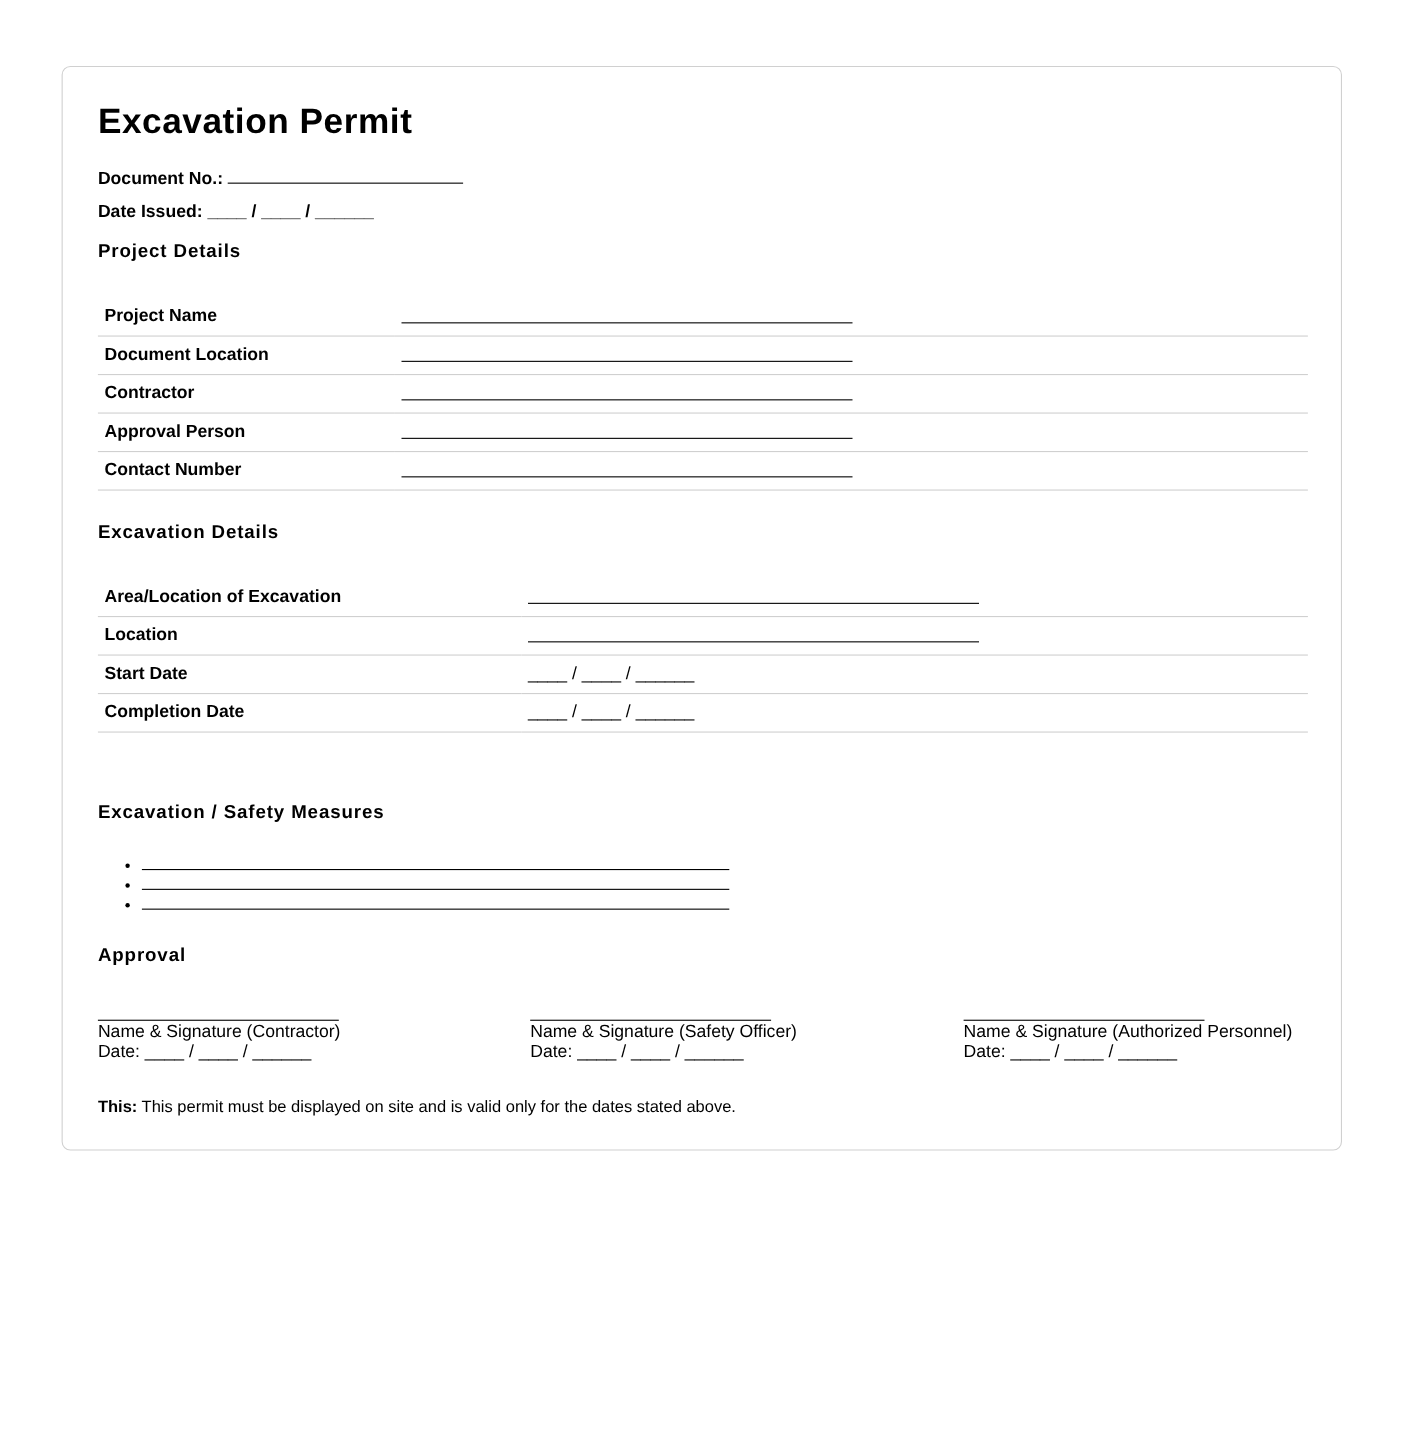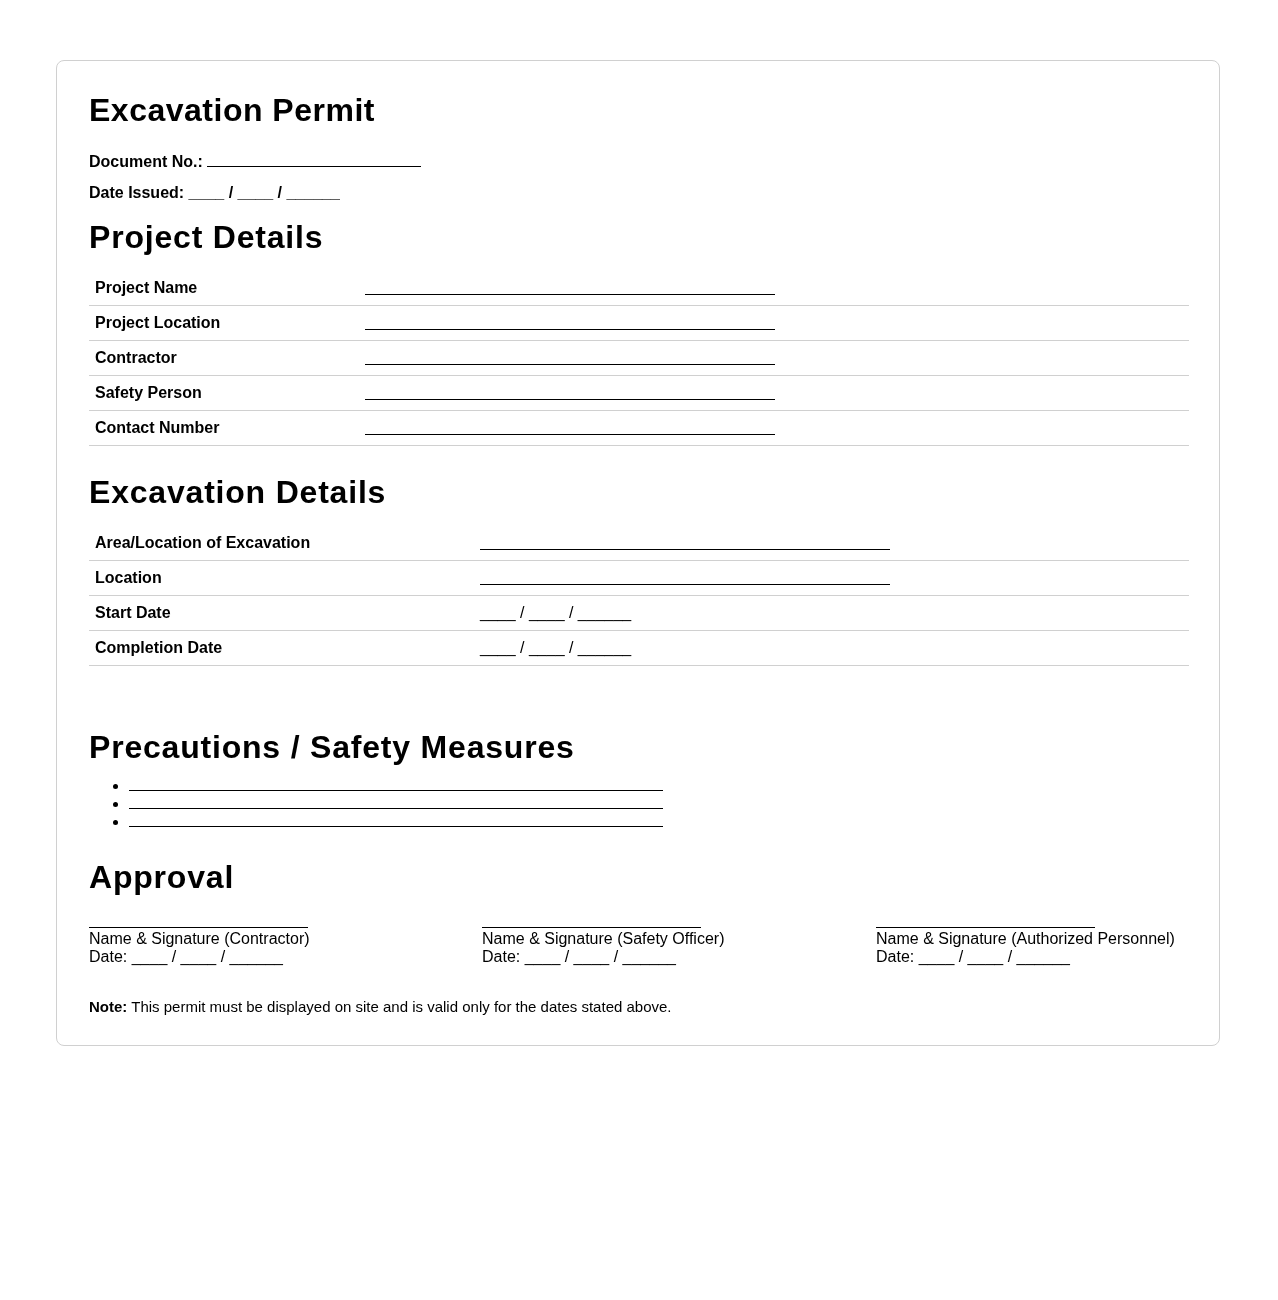--- a/index.html
+++ b/index.html
@@ -4,21 +4,21 @@
 <style>
   html, body { margin: 0; padding: 0; background: #ffffff; }
   body { width: 1278px; height: 1300px; position: relative; font-family: "Liberation Sans", sans-serif; color: #000; }
   .card {
     position: absolute; left: 56px; top: 60px; width: 1164px; height: 986px;
     border: 1px solid #d0d0d0; border-radius: 8px; box-sizing: border-box;
     padding: 0 32px;
   }
   h1 { position: absolute; left: 32px; top: 90px; margin: 0; font-size: 32px; font-weight: bold; letter-spacing: 0.5px; text-align: center; }
   .meta { position: absolute; left: 32px; font-size: 16px; font-weight: bold; }
-  h2 { position: absolute; left: 32px; margin: 0; font-size: 32px; font-weight: bold; letter-spacing: 0.8px; }
+  h2 { position: absolute; left: 32px; margin: 0; font-size: 17px; font-weight: bold; letter-spacing: 0.8px; }
   table.form { position: absolute; left: 32px; width: 1100px; border-collapse: collapse; }
   table.form td { height: 34px; border-bottom: 1px solid #d0d0d0; font-size: 16px; padding: 0 6px; vertical-align: middle; }
   table.form td.label { font-weight: bold; }
   .line { display: inline-block; border-bottom: 1px solid #000; height: 16px; vertical-align: baseline; }
   .date-blank { font-size: 16px; }
   ul.precautions { position: absolute; left: 32px; top: 776px; margin: 0; padding-left: 40px; font-size: 16px; }
   ul.precautions li { height: 18px; line-height: 18px; }
   ul.precautions li .line { width: 534px; height: 14px; }
   .sig { position: absolute; top: 910px; font-size: 16px; line-height: 18px; }
   .sig .sigline { width: 219px; border-bottom: 1px solid #000; height: 17px; margin-bottom: 2px; }
@@ -43,29 +43,29 @@
 
 <h2 style="left:89px; top:219px;">Project Details</h2>
 
 <table class="form" style="left:89px; top:271px;">
   <tbody>
       <tr>
     <td class="label" style="width:258px;margin-left:17px;">Project Name</td>
     <td><span class="line" style="width:410px;"></span></td>
   </tr>
   <tr>
-    <td class="label">Project Location</td>
+    <td class="label">Document Location</td>
     <td><span class="line" style="width:410px;"></span></td>
   </tr>
   <tr>
     <td class="label">Contractor</td>
     <td><span class="line" style="width:410px;"></span></td>
   </tr>
   <tr>
-    <td class="label">Safety Person</td>
+    <td class="label">Approval Person</td>
     <td><span class="line" style="width:410px;"></span></td>
   </tr>
   <tr>
     <td class="label">Contact Number</td>
     <td><span class="line" style="width:410px;"></span></td>
   </tr>
 </tbody>
   </table>
 
 <h2 style="left:89px; top:474px;">Excavation Details</h2>
@@ -84,21 +84,21 @@
     <td class="label">Start Date</td>
     <td class="date-blank">____ / ____ / ______</td>
   </tr>
   <tr>
     <td class="label">Completion Date</td>
     <td class="date-blank">____ / ____ / ______</td>
   </tr>
 </tbody>
   </table>
 
-<h2 style="left:89px; top:729px;">Precautions / Safety Measures</h2>
+<h2 style="left:89px; top:729px;">Excavation / Safety Measures</h2>
 
 <ul class="precautions" style="left:89px;">
   <li><span class="line"></span></li>
   <li><span class="line"></span></li>
   <li><span class="line"></span></li>
 </ul>
 
 <h2 style="left:89px; top:859px;">Approval</h2>
 
 <div class="sig" style="left:89px;">
@@ -113,14 +113,14 @@
   <div>Date: ____ / ____ / ______</div>
 </div>
 
 <div class="sig" style="left:876px;">
   <div class="sigline"></div>
   <div>Name &amp; Signature (Authorized Personnel)</div>
   <div>Date: ____ / ____ / ______</div>
 </div>
 
 <div class="note" style="left:89px;">
-  <b>Note:</b><span> This permit must be displayed on site and is valid only for the dates stated above.</span>
+  <b>This:</b><span> This permit must be displayed on site and is valid only for the dates stated above.</span>
 </div>
 
 </body></html>

